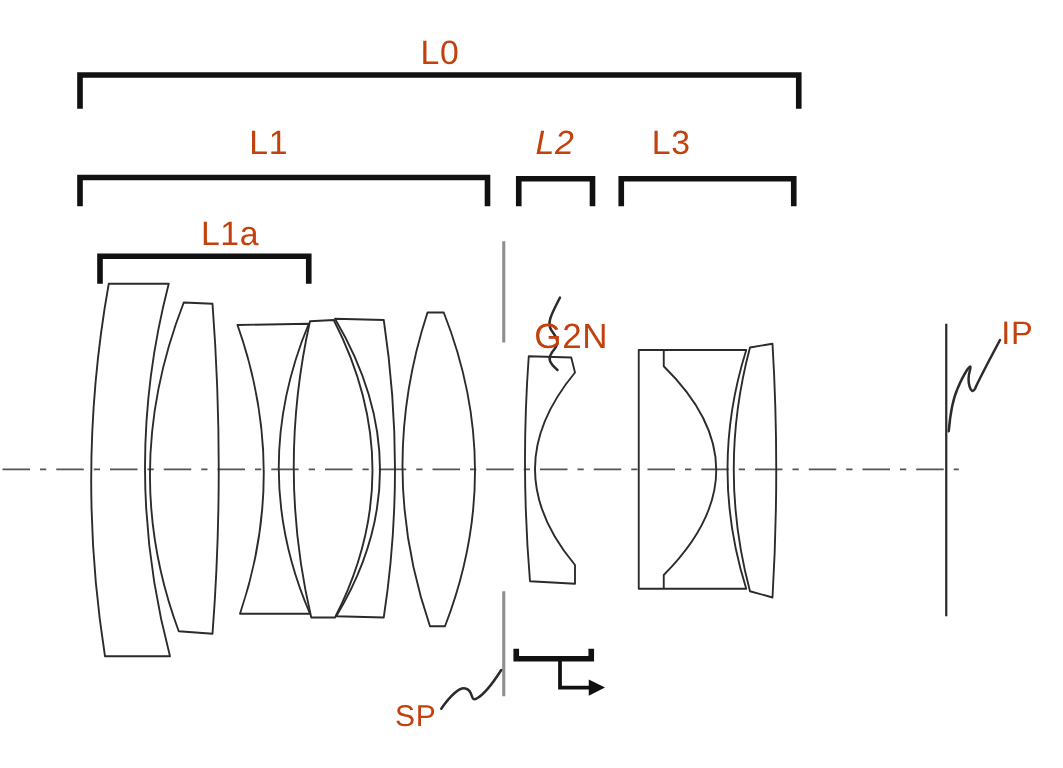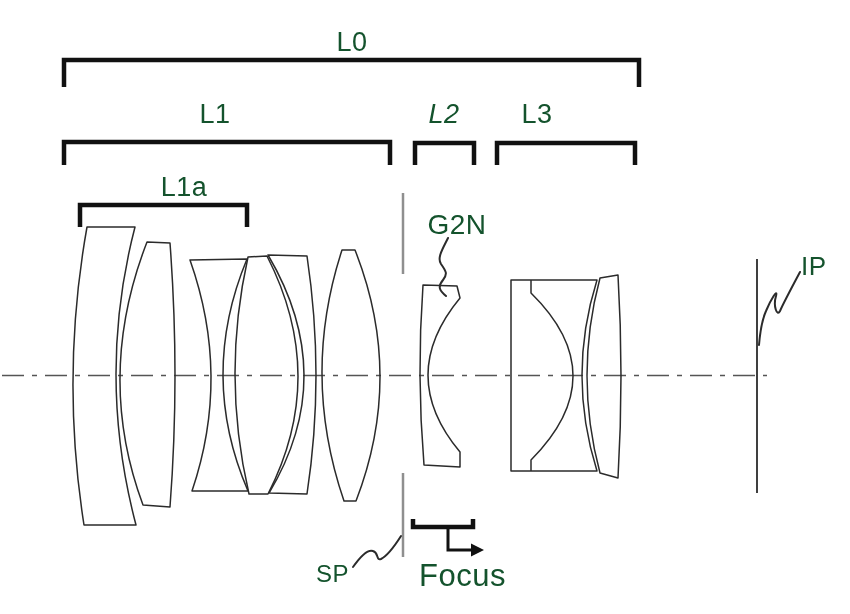--- a/index.html
+++ b/index.html
@@ -7,28 +7,28 @@
     position: relative;
     width: 850px;
     height: 614px;
     background: #ffffff;
     overflow: hidden;
     font-family: "Liberation Sans", sans-serif;
   }
   .stage svg { position: absolute; left: 0; top: 0; }
   .lbl {
     position: absolute;
-    color: #14532d;
+    color: #c2410c;
     white-space: nowrap;
     line-height: 1;
     letter-spacing: 0.5px;
   }
   .centered { transform: translateX(-50%); }
   .size-group { font-size: 27px; }
-  .size-g2n   { font-size: 28px; }
+  .size-g2n   { font-size: 28px; margin-top: 44px; }
   .size-sp    { font-size: 24px; }
   .size-focus { font-size: 31px; }
   .size-ip    { font-size: 26px; }
 </style>
 </head>
 <body>
 
 <div class="stage">
 
   <svg width="850" height="614" viewBox="0 0 850 614">
@@ -87,16 +87,15 @@
   </svg>
 
   <div class="lbl centered size-group" style="left:352px; top:29px;">L0</div>
   <div class="lbl centered size-group" style="left:215px; top:101px;">L1</div>
   <div class="lbl centered size-group" style="left:444px; top:101px;font-style:italic;">L2</div>
   <div class="lbl centered size-group" style="left:537px; top:101px;">L3</div>
   <div class="lbl centered size-group" style="left:184px; top:174px;">L1a</div>
 
   <div class="lbl centered size-g2n" style="left:457px; top:211px;">G2N</div>
   <div class="lbl size-sp" style="left:316px; top:562px;">SP</div>
-  <div class="lbl size-focus" style="left:419px; top:560px;">Focus</div>
   <div class="lbl size-ip" style="left:801px; top:253px;">IP</div>
 
 </div>
 
 </body></html>

